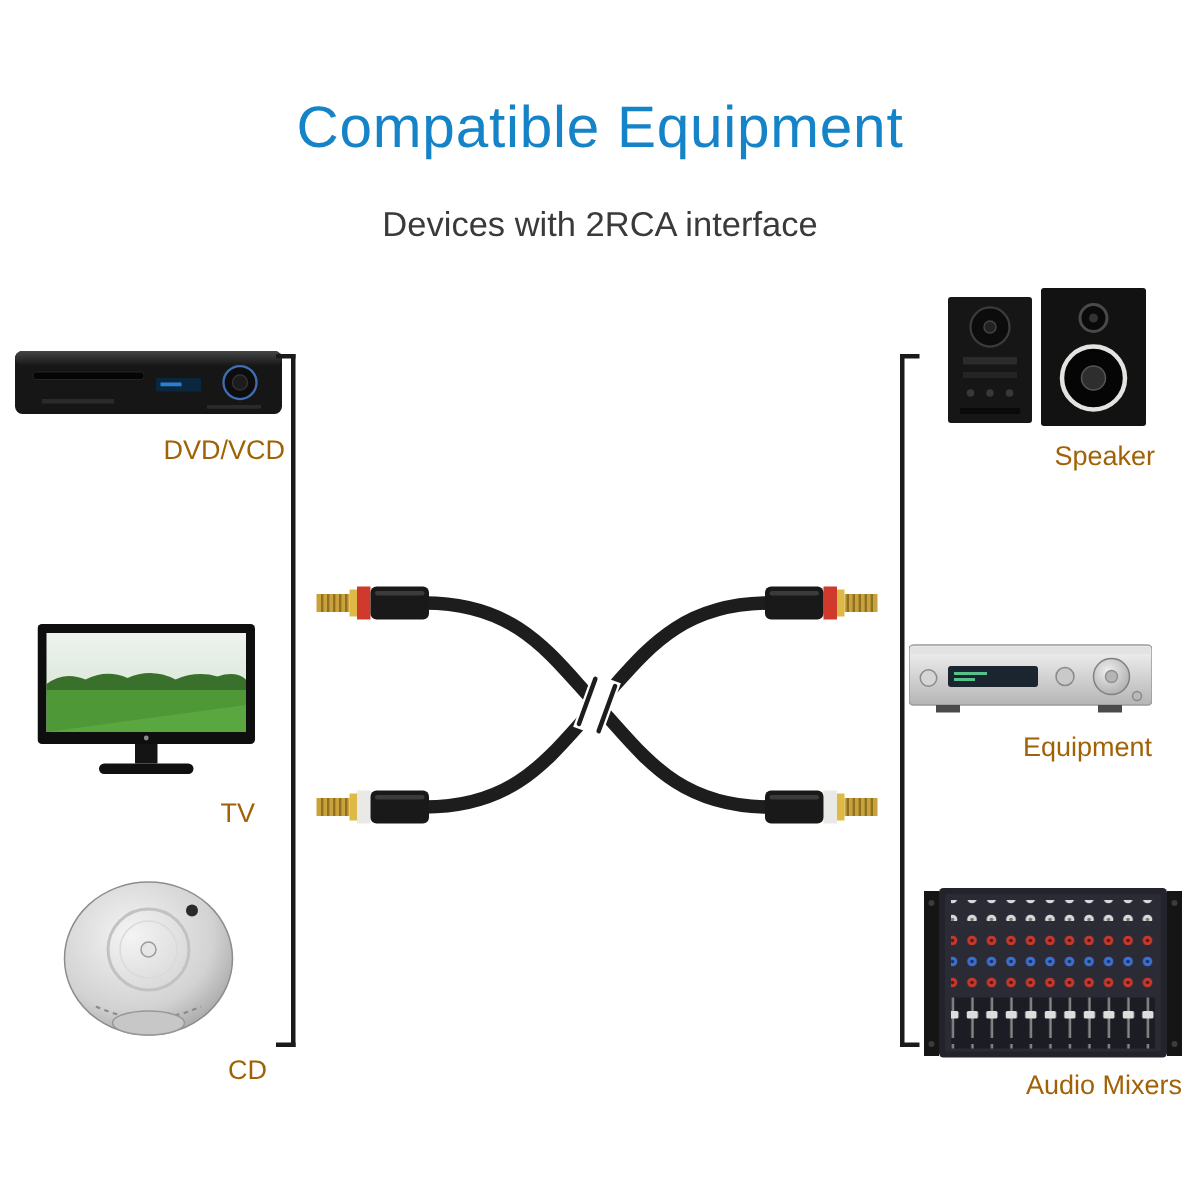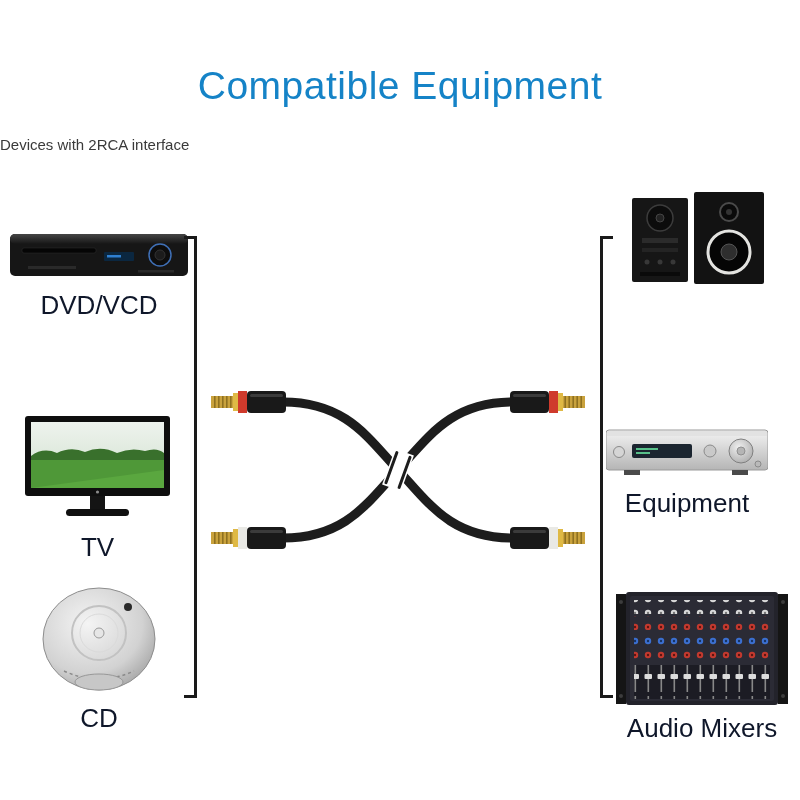--- a/index.html
+++ b/index.html
@@ -6,25 +6,25 @@
   .stage{
     position:relative;width:800px;height:800px;background:#ffffff;overflow:hidden;
     font-family:"Liberation Sans", sans-serif;
   }
   .title{
     position:absolute;left:0;right:0;top:64px;margin:0;
     text-align:center;font-size:39px;font-weight:400;color:#1583c7;letter-spacing:0.5px;
   }
   .subtitle{
     position:absolute;left:0;right:0;top:136px;
-    text-align:left;font-size:15px;font-weight:400;color:#3a3a3a;
+    text-align:center;font-size:23px;font-weight:400;color:#3a3a3a;
   }
   .device{position:absolute;text-align:center;}
   .device svg{display:block;margin:0 auto;}
-  .dev-label{margin-top:6px;font-size:26px;color:#0f172a;}
+  .dev-label{margin-top:6px;font-size:18px;color:#a16207;text-align:right;}
   .bracket{position:absolute;width:10px;height:456px;top:236px;}
   .bracket.left{left:184px;border-top:3px solid #1a1a1a;border-bottom:3px solid #1a1a1a;border-right:3px solid #1a1a1a;}
   .bracket.right{left:600px;border-top:3px solid #1a1a1a;border-bottom:3px solid #1a1a1a;border-left:3px solid #1a1a1a;}
   .cable{position:absolute;left:208px;top:362px;}
   
   .dev-dvd{left:8px;top:222px;width:182px;}
   .dev-tv{left:25px;top:388px;width:145px;margin-top:28px;}
   .dev-cd{left:20px;top:585px;width:158px;}
   .dev-speaker{left:625px;top:192px;width:145px;}
   .dev-amp{left:606px;top:420px;width:162px;}
@@ -109,20 +109,21 @@
       <circle cx="15" cy="70" r="2.5" fill="#383838"></circle>
       <circle cx="28" cy="70" r="2.5" fill="#383838"></circle>
       <circle cx="41" cy="70" r="2.5" fill="#383838"></circle>
       <rect x="8" y="80" width="40" height="4" fill="#0a0a0a"></rect>
       <rect x="62" y="0" width="70" height="92" rx="2" fill="#121212"></rect>
       <circle cx="97" cy="20" r="9" fill="#0a0a0a" stroke="#4a4a4a" stroke-width="2"></circle>
       <circle cx="97" cy="20" r="3" fill="#333333"></circle>
       <circle cx="97" cy="60" r="21" fill="#050505" stroke="#e3e3e0" stroke-width="3"></circle>
       <circle cx="97" cy="60" r="8" fill="#2e2e2e" stroke="#555555"></circle>
     </svg>
+    <div class="dev-label">Speaker</div>
   </div>
 
   <div class="device dev-amp">
     <svg width="162" height="62" viewBox="0 0 162 62">
       <defs>
         <linearGradient id="ampG" x1="0" y1="0" x2="0" y2="1">
           <stop offset="0" stop-color="#f4f4f4"></stop>
             <stop offset="1" stop-color="#b5b5b5"></stop>
         </linearGradient>
         <radialGradient id="ampKnob" cx="40%" cy="35%" r="80%">

